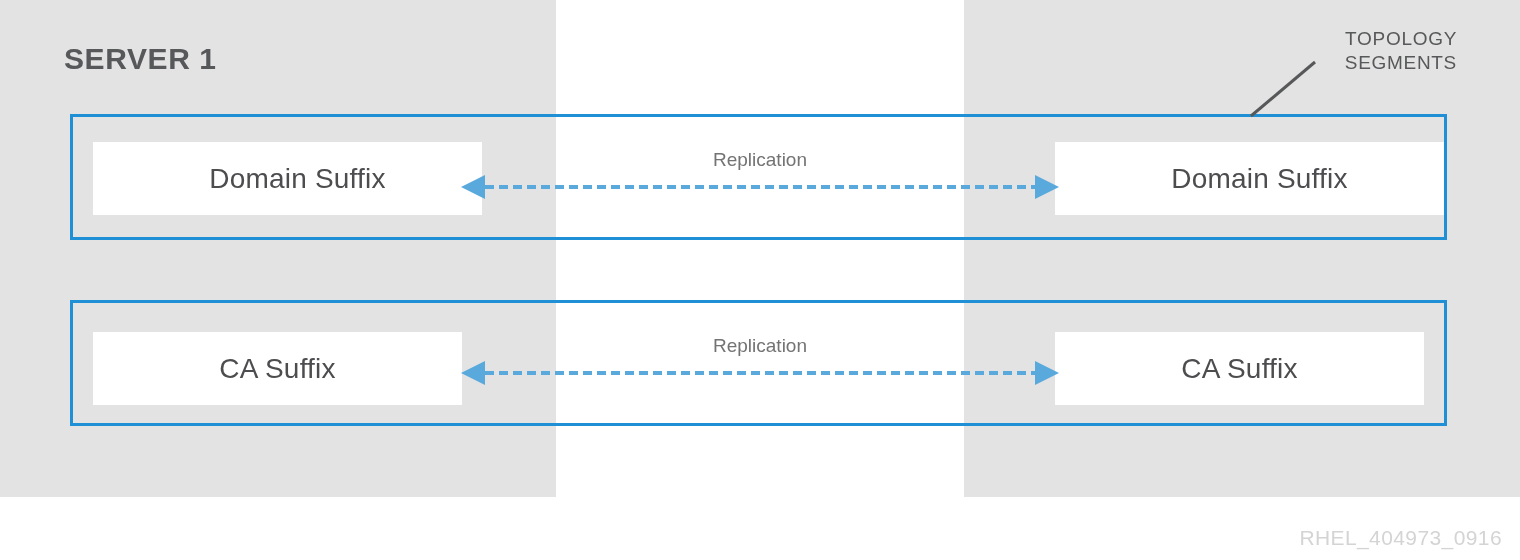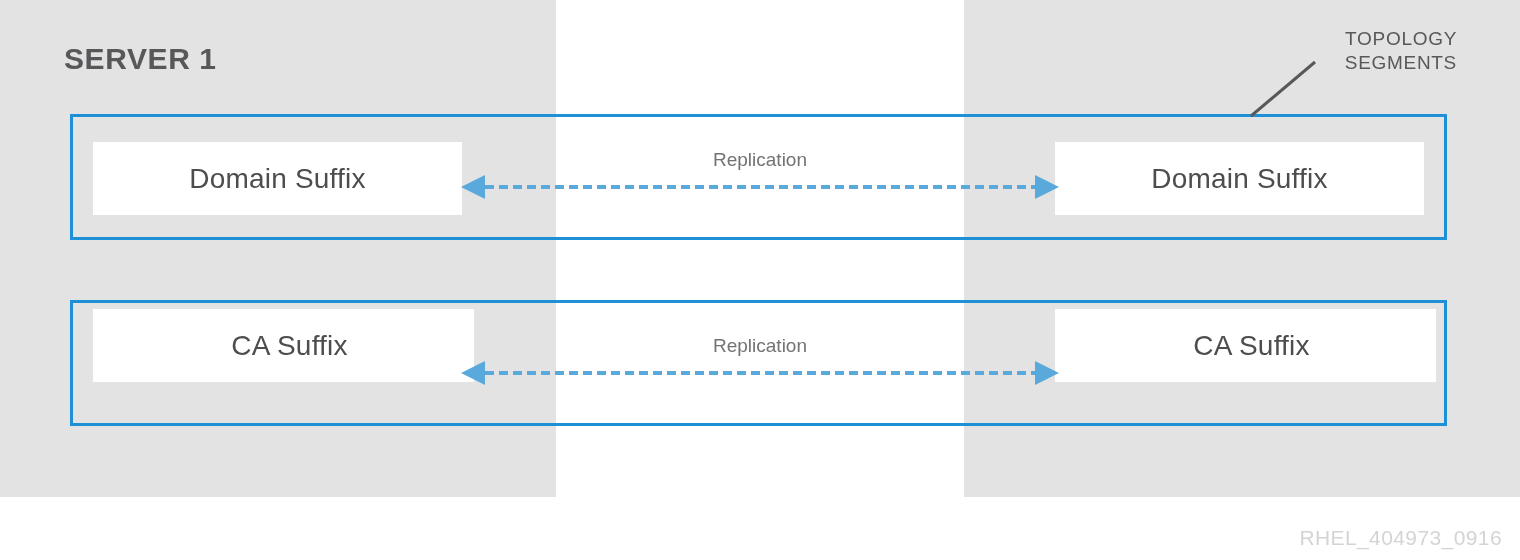--- a/index.html
+++ b/index.html
@@ -63,22 +63,22 @@
     display: flex;
     align-items: center;
     justify-content: center;
     font-size: 28px;
     color: #4d4d4f;
     letter-spacing: 0.2px;
     white-space: nowrap;
   }
   .suffix-box.l { left: 93px; }
   .suffix-box.r { left: 1055px; }
-  .suffix-box.r1 { top: 142px; }
-  .suffix-box.r2 { top: 309px; padding-left: 12px; }
+  .suffix-box.r1 { top: 142px; padding-left: 20px; }
+  .suffix-box.r2 { top: 332px; }
 
   
   .connector {
     position: absolute;
     left: 455px;
     width: 610px;
     height: 60px;
     pointer-events: none;
   }
   .connector.c1 { top: 149px; }

